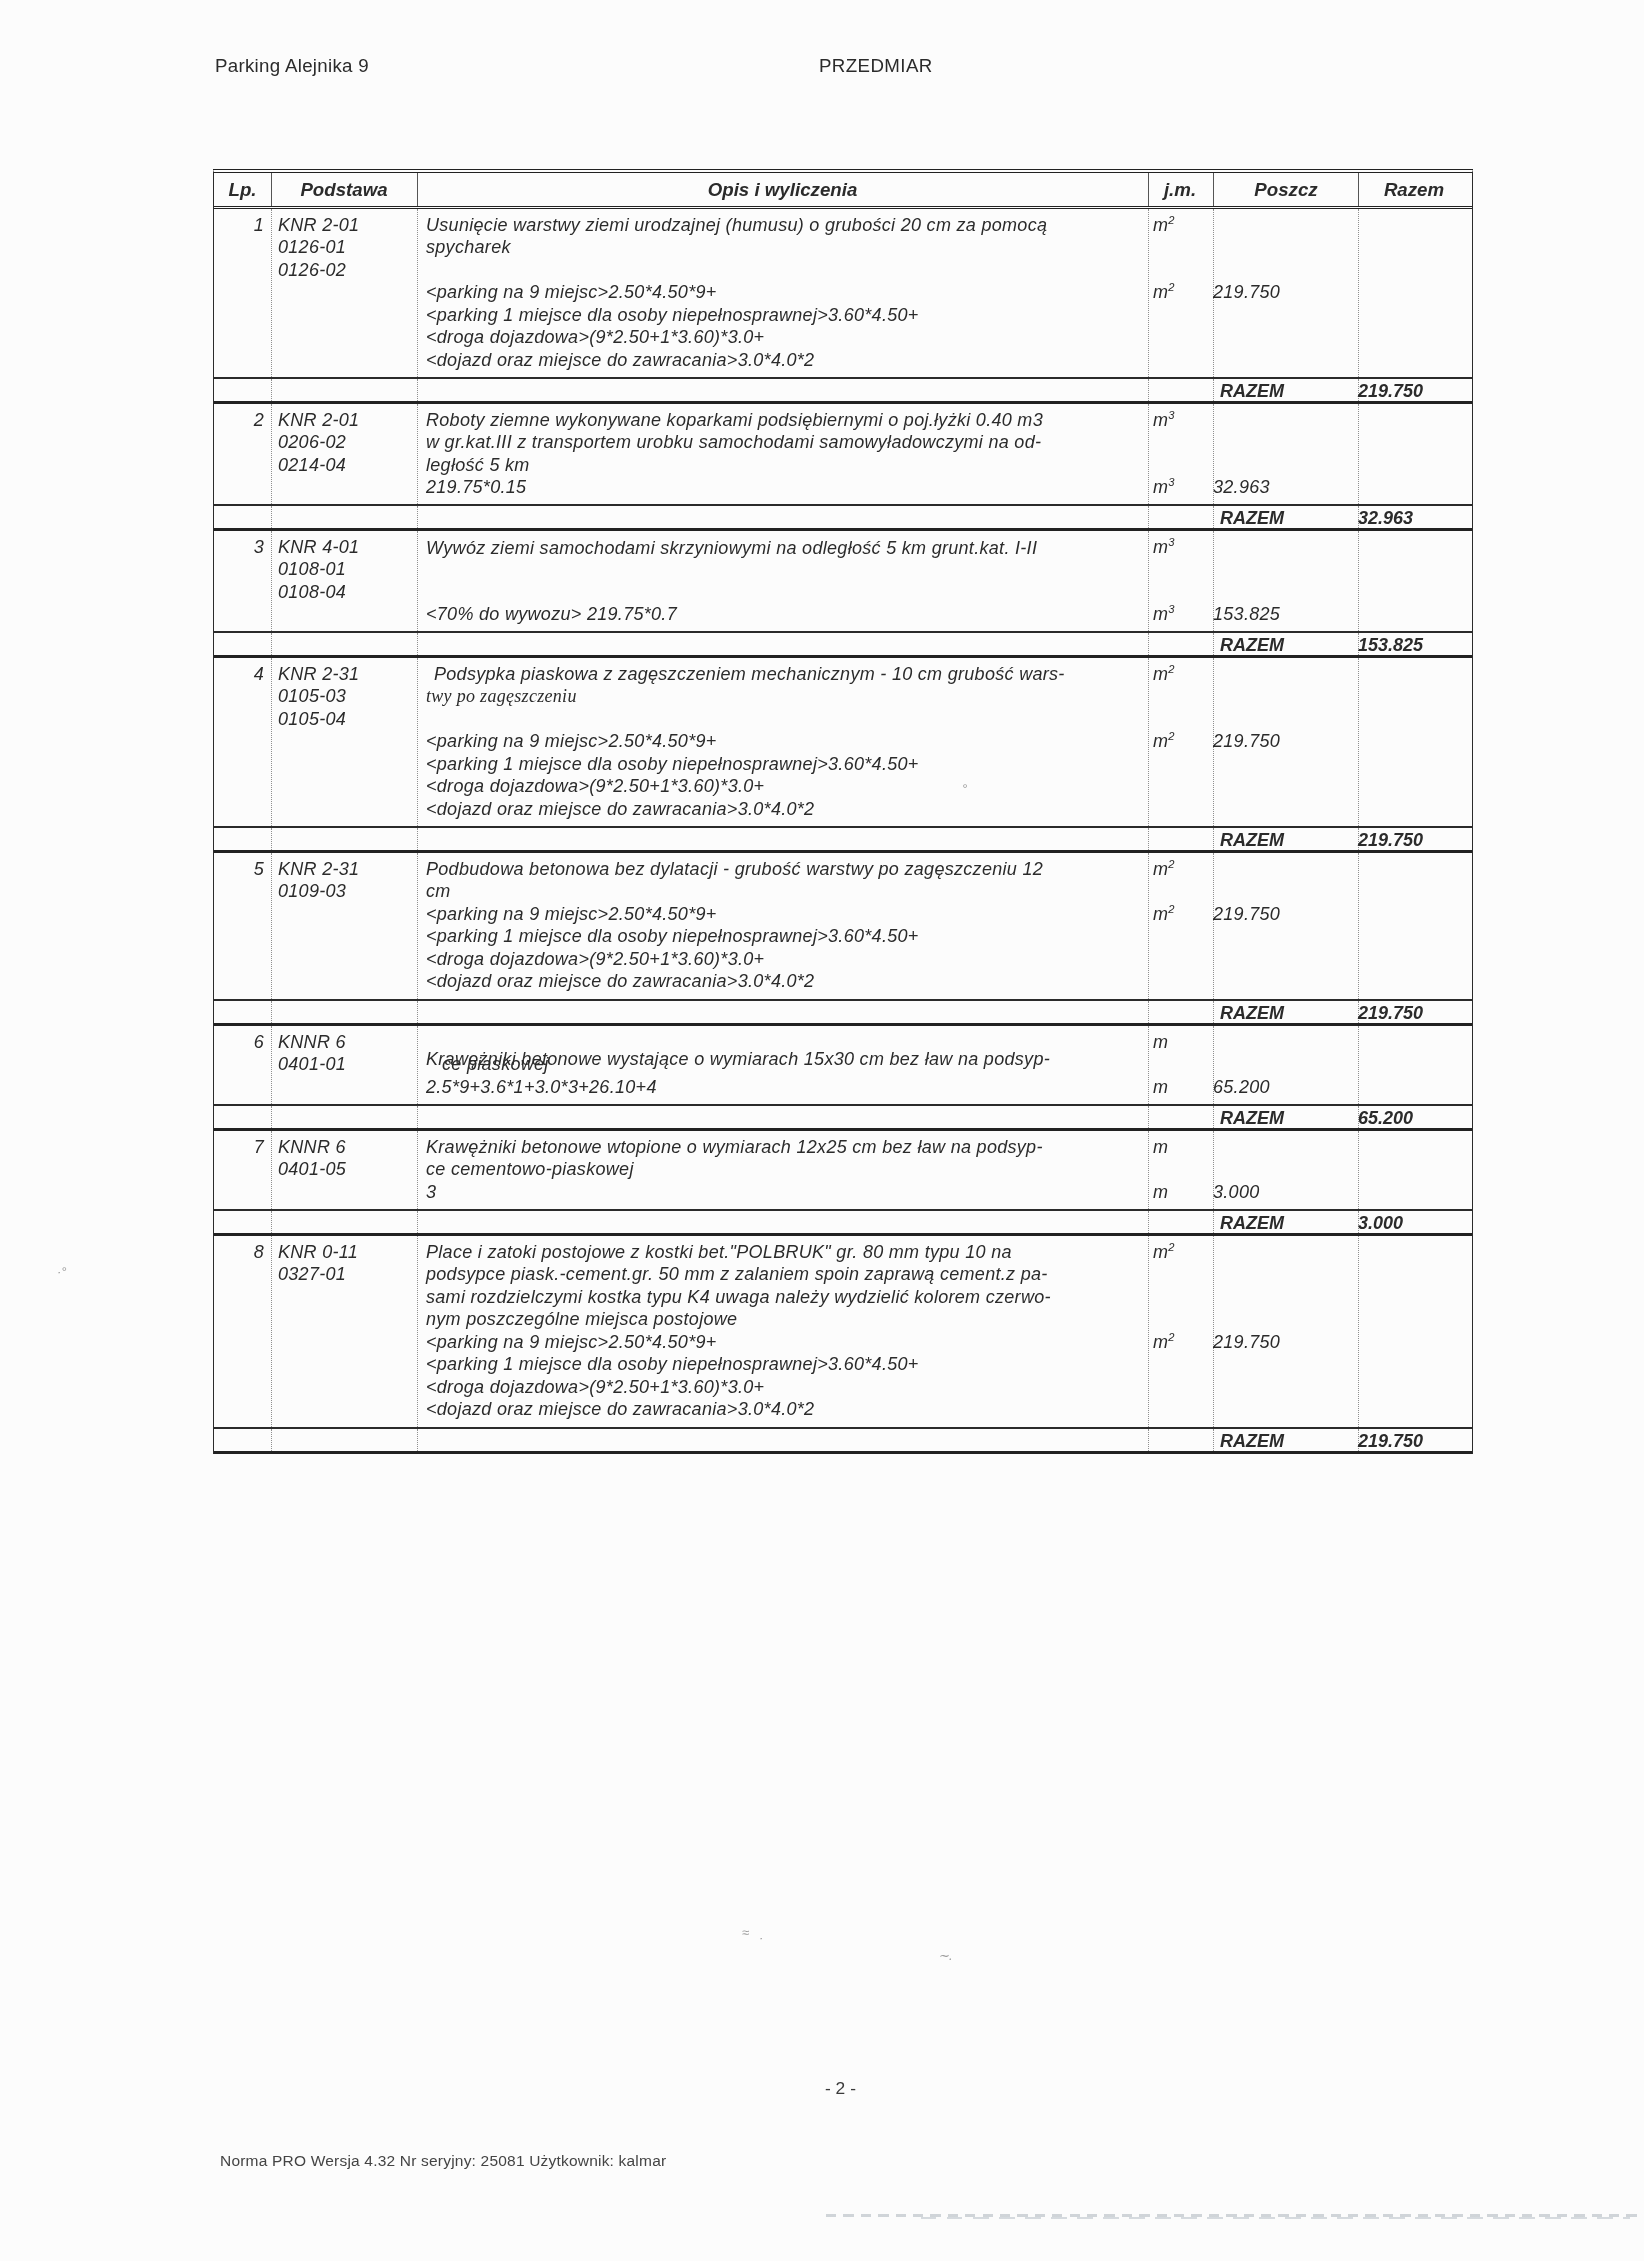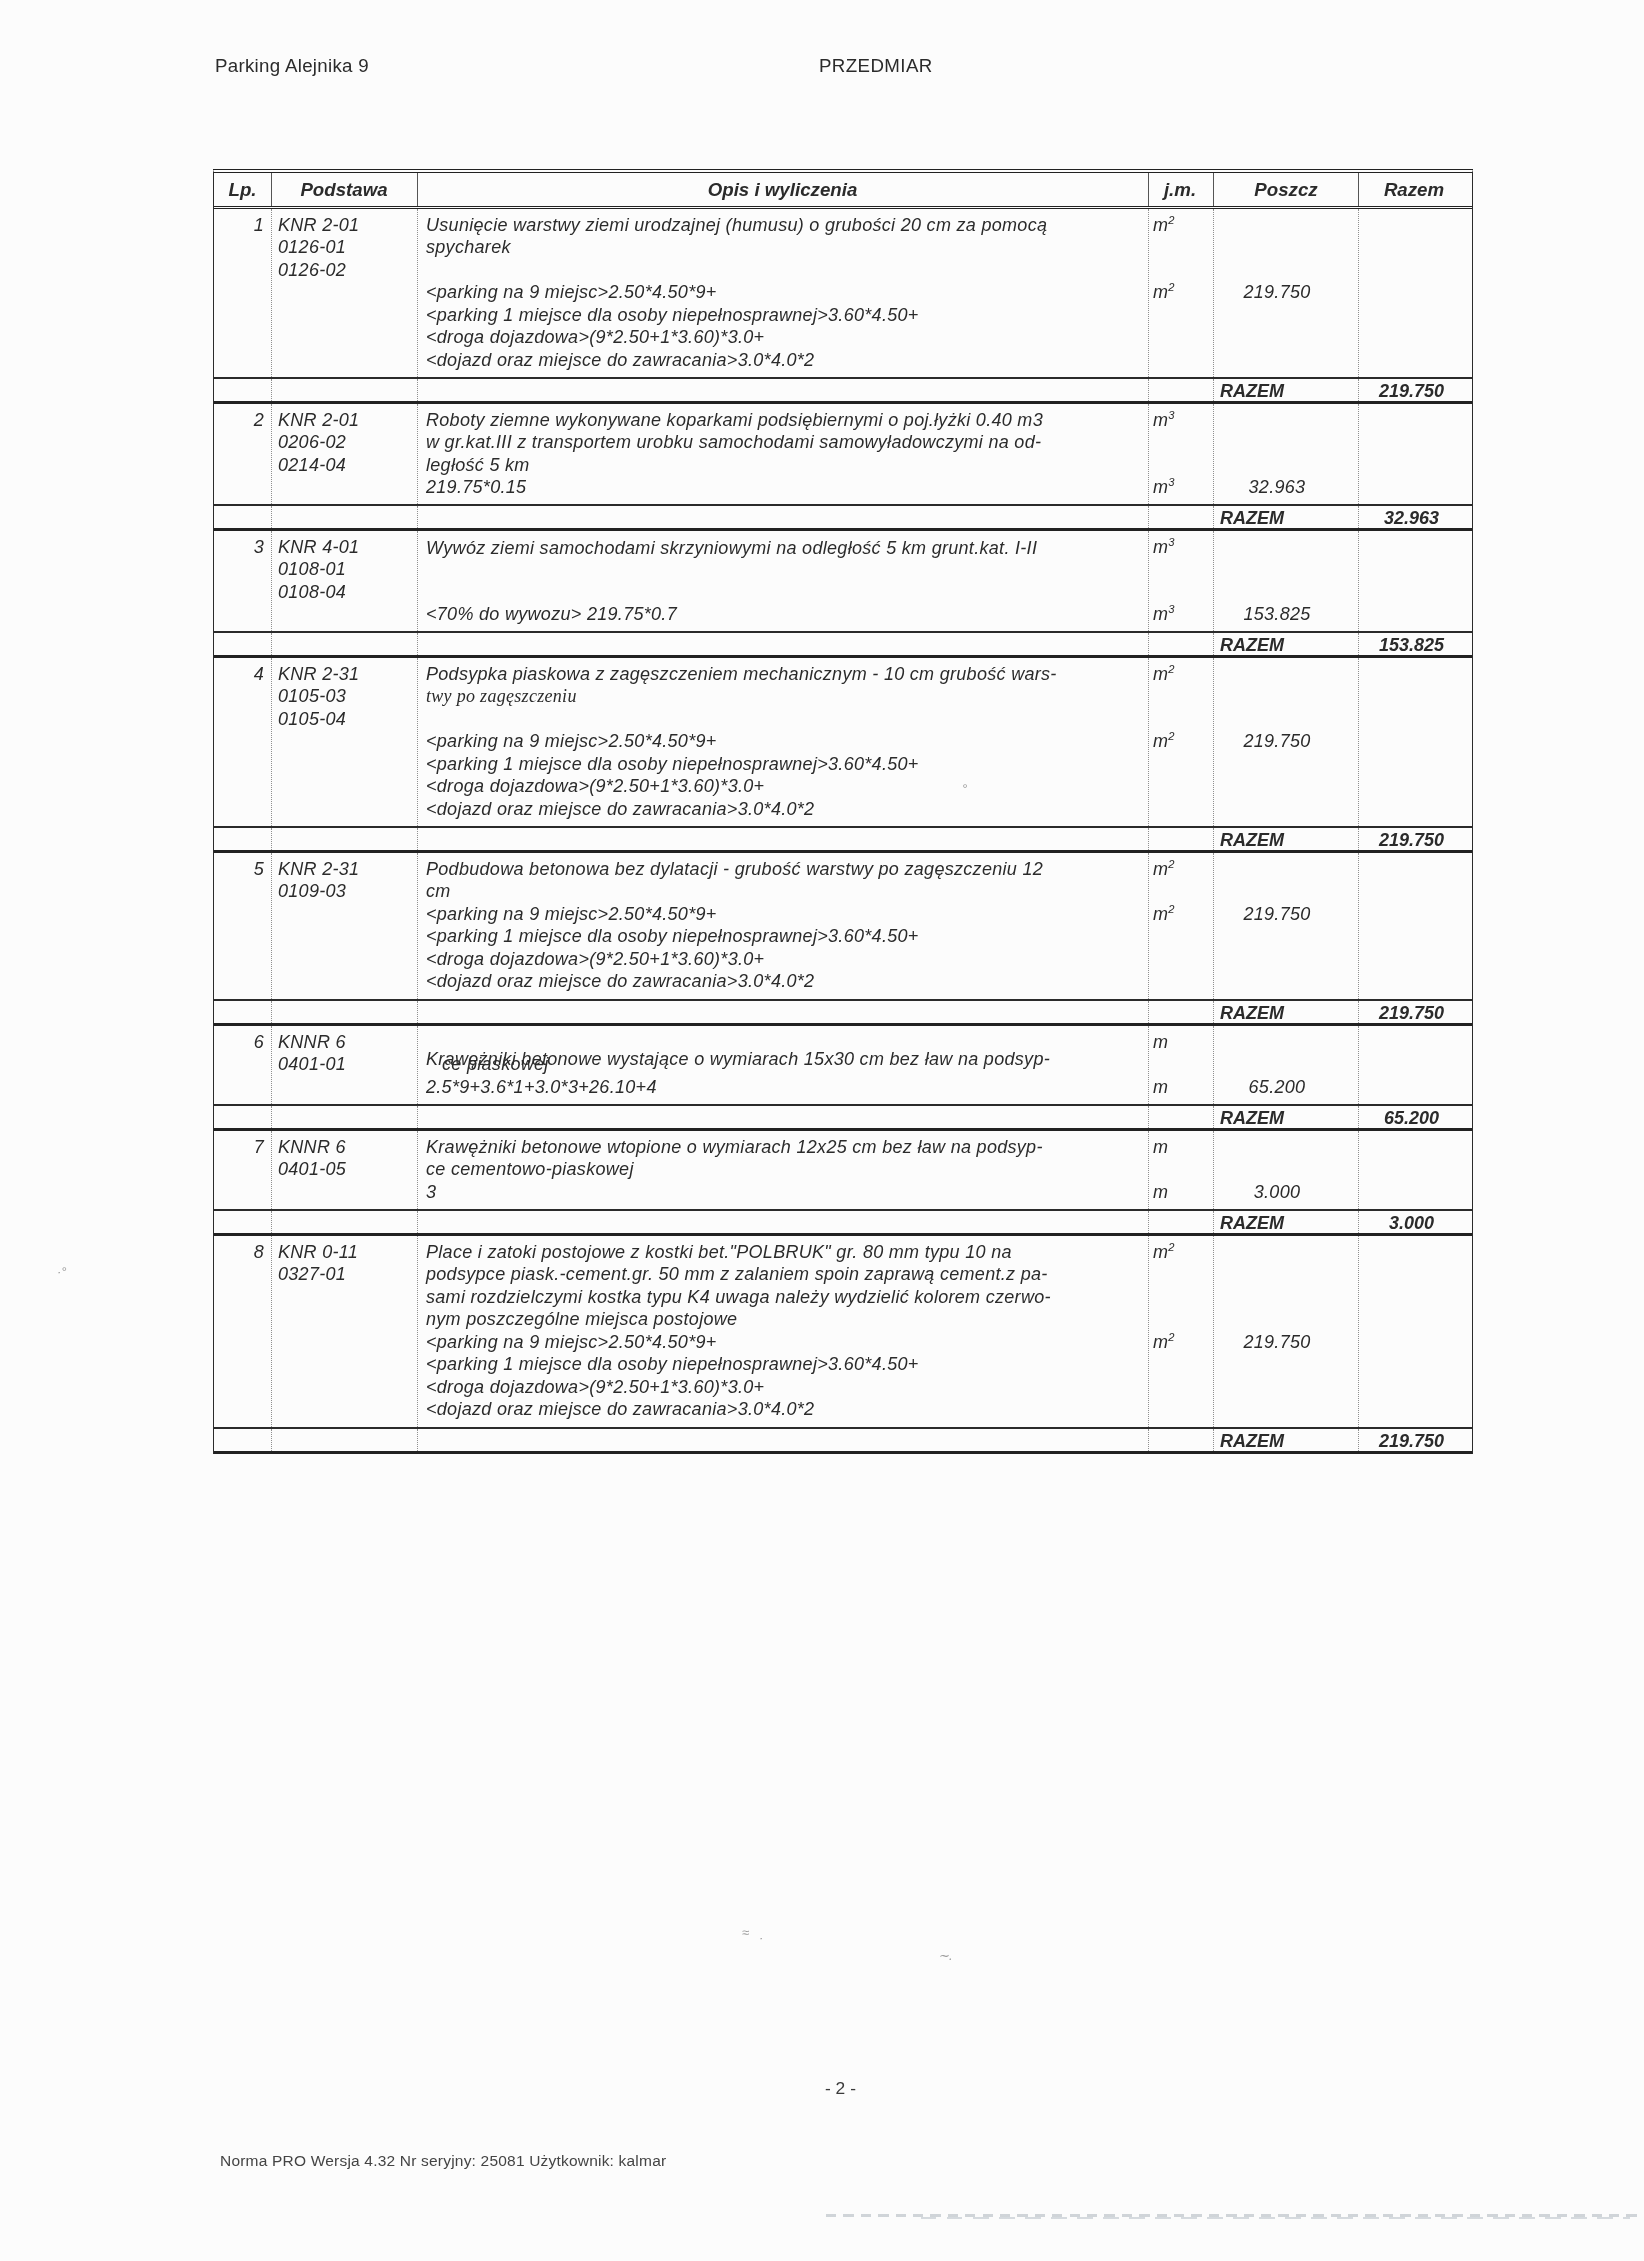--- a/index.html
+++ b/index.html
@@ -9,21 +9,21 @@
   .doc-header-center{position:absolute;left:776px;top:55px;font-size:18.7px;letter-spacing:0.4px;margin-left:43px;}
   #table-root{position:absolute;left:213px;top:169px;width:1260px;box-sizing:border-box;
         border-left:1.9px solid #2b2b2b;border-right:1.9px solid #2b2b2b;border-top:4.5px double #222;}
   .hrow{position:relative;height:36px;box-sizing:border-box;border-bottom:3.9px double #222;
         font-style:italic;font-weight:bold;font-size:18.7px;}
   .hc{position:absolute;top:6.4px;text-align:center;white-space:nowrap;}
   .item{position:relative;box-sizing:border-box;font-style:italic;font-size:18px;letter-spacing:0.3px;}
   .rrow{position:relative;height:27px;box-sizing:border-box;border-top:2.6px solid #2b2b2b;
         border-bottom:3.9px solid #222;font-style:italic;font-weight:bold;font-size:18px;}
   .c{position:absolute;line-height:22.5px;white-space:nowrap;}
-  .num{text-align:center;}
+  .num{text-align:left;}
   .lp{text-align:right;}
   .vl{position:absolute;top:0;bottom:0;width:0;border-left:1.3px dotted #8f8f8f;}
   .vlh{border-left:1.3px solid #555;}
   sup{font-size:0.62em;line-height:0;}
   .page-number{position:absolute;left:825px;top:2078px;font-size:17.4px;color:#3a3a3a;}
   .footer-note{position:absolute;left:220px;top:2152px;font-size:15.5px;color:#444;letter-spacing:0.2px;}
   .mark{position:absolute;color:#9b9b9b;font-size:13px;font-style:italic;}
   .streak{position:absolute;left:826px;top:2214px;width:816px;height:2.6px;opacity:.45;
         background:repeating-linear-gradient(90deg,#9aa4ad 0 10.3px,transparent 10.3px 17.4px);}
   .streak2{position:absolute;left:921px;top:2217px;width:709px;height:1.9px;opacity:.3;
@@ -134,21 +134,21 @@
       <div class="item" style="height: 168px;">
         <i class="vl" style="left: 57px;"></i>
         <i class="vl" style="left: 203px;"></i>
         <i class="vl" style="left: 934px;"></i>
         <i class="vl" style="left: 999px;"></i>
         <i class="vl" style="left: 1144px;"></i>
         <span class="c lp" style="left: 0px; width: 50px; top: 4.5px;">4</span>
         <span class="c" style="left: 64px; top: 4.5px;">KNR 2-31</span>
         <span class="c" style="left: 64px; top: 27px;">0105-03</span>
         <span class="c" style="left: 64px; top: 50px;">0105-04</span>
-        <span class="c" style="left: 212px; top: 4.5px;">Podsypka piaskowa z zagęszczeniem mechanicznym - 10 cm grubość wars-</span>
+        <span class="c" style="left: 220px; top: 4.5px;">Podsypka piaskowa z zagęszczeniem mechanicznym - 10 cm grubość wars-</span>
         <span class="c" style="left: 212px; top: 27px; font-family: Liberation Serif, serif;">twy po zagęszczeniu</span>
         <span class="c" style="left: 939px; top: 4.5px;">m<sup>2</sup></span>
         <span class="c" style="left: 212px; top: 72px;">&lt;parking na 9 miejsc&gt;2.50*4.50*9+</span>
         <span class="c" style="left: 939px; top: 72px;">m<sup>2</sup></span>
         <span class="c num" style="left: 999px; width: 128px; top: 72px;">219.750</span>
         <span class="c" style="left: 212px; top: 95px;">&lt;parking 1 miejsce dla osoby niepełnosprawnej&gt;3.60*4.50+</span>
         <span class="c" style="left: 212px; top: 117px;">&lt;droga dojazdowa&gt;(9*2.50+1*3.60)*3.0+</span>
         <span class="c" style="left: 212px; top: 140px;">&lt;dojazd oraz miejsce do zawracania&gt;3.0*4.0*2</span>
       </div>
       <div class="rrow">

